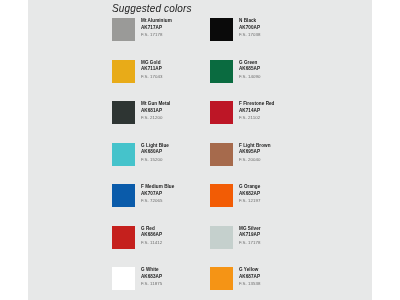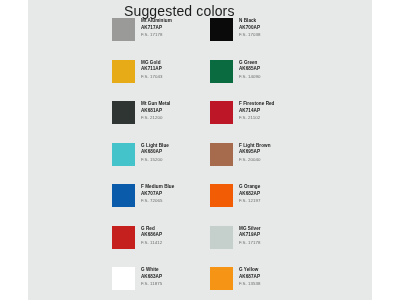--- a/index.html
+++ b/index.html
@@ -17,26 +17,27 @@
     position: absolute;
     left: 28px;
     top: 0;
     width: 344px;
     height: 300px;
     background: #e7e8e8;
     box-sizing: border-box;
   }
   #panel-title {
     position: absolute;
-    left: 96px;
+    left: 84px;
     top: 3px;
-    font-size: 14px;
+    font-size: 10px;
     color: #1c1c1c;
     letter-spacing: 0.15px;
     white-space: nowrap;
+    font-style: italic;
   }
   #swatch-grid {
     position: absolute;
     left: 84px;
     top: 18px;
     width: 250px;
     display: grid;
     grid-template-columns: 98px 98px;
     grid-auto-rows: 41.5px;
     column-gap: 0px;

